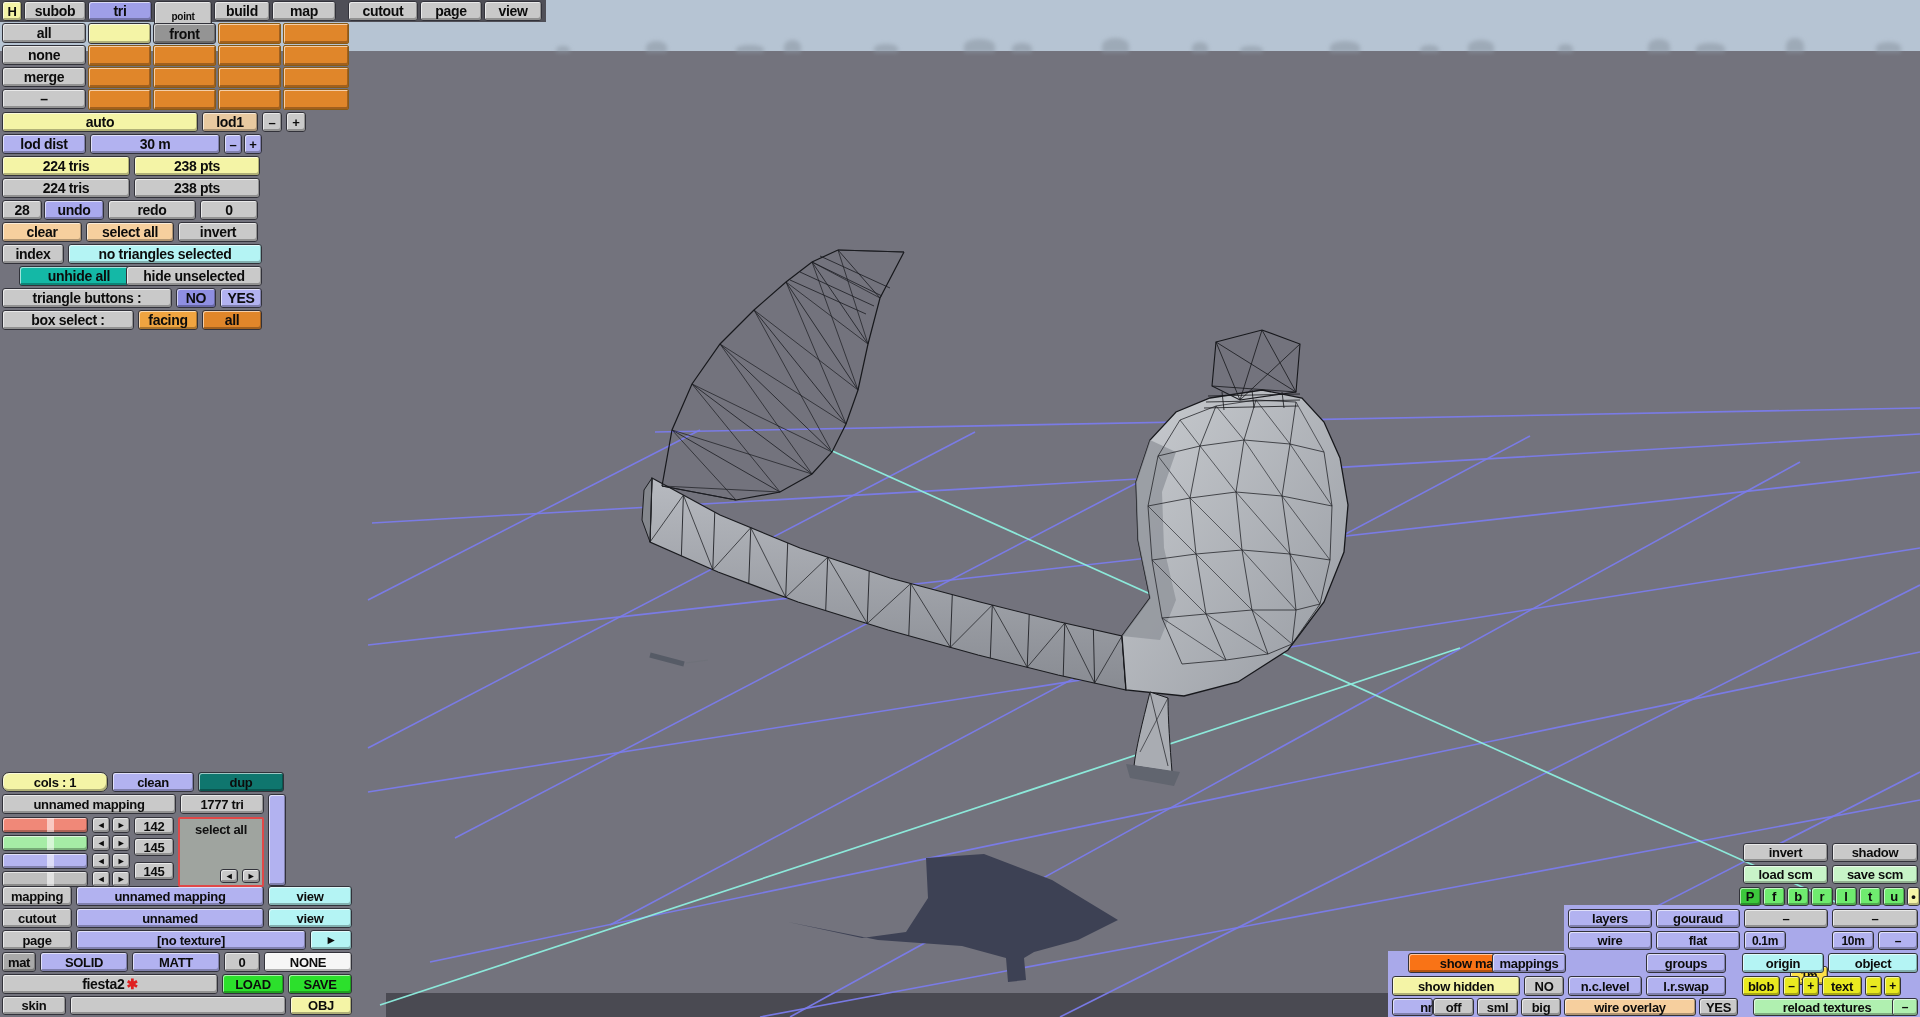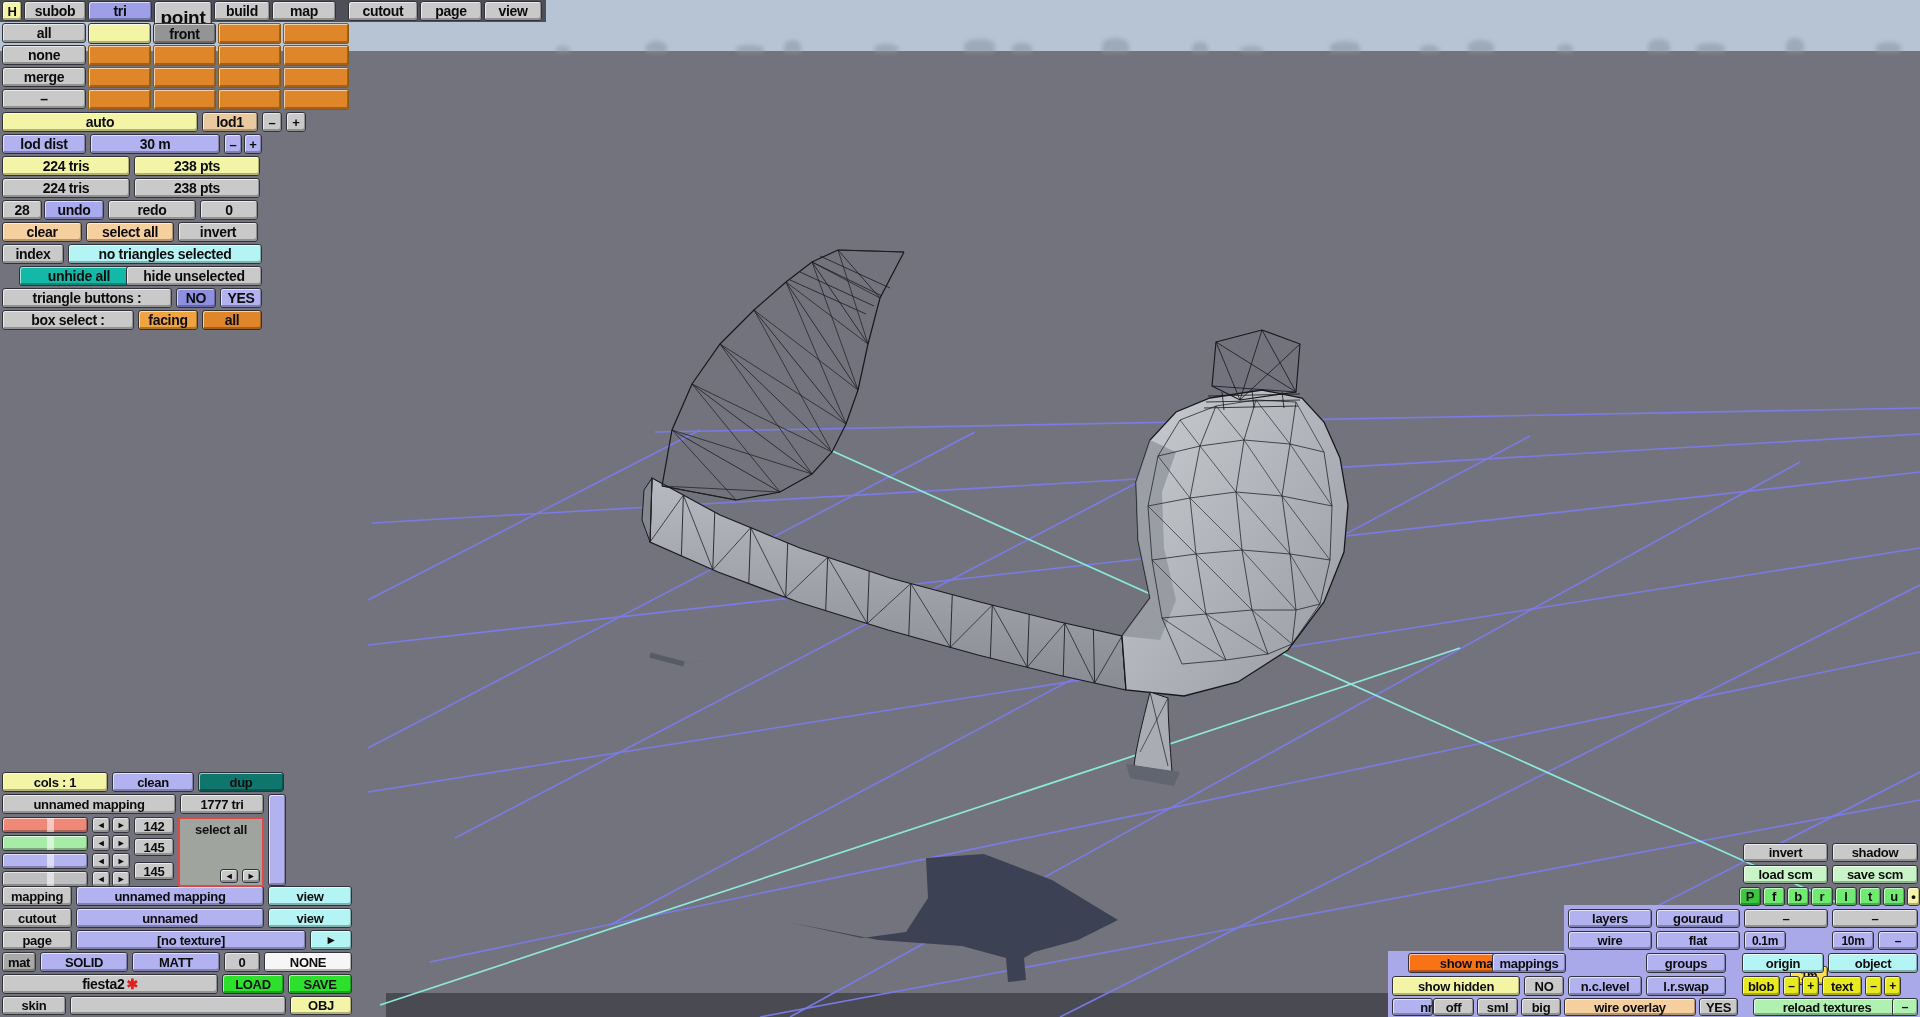--- a/index.html
+++ b/index.html
@@ -223,21 +223,21 @@
       <line x1="800" y1="272" x2="874" y2="306" stroke="#1c1d22" stroke-width="0.9" opacity="0.9"></line>
       <line x1="790" y1="280" x2="866" y2="314" stroke="#1c1d22" stroke-width="0.9" opacity="0.9"></line>
       <line x1="820" y1="256" x2="890" y2="288" stroke="#1c1d22" stroke-width="0.9" opacity="0.9"></line>
     </svg>
   <div class="backing" style="left:1564px;top:905px;width:356px;height:48px"></div>
   <div class="backing" style="left:1388px;top:951px;width:532px;height:66px"></div>
   <div id="panels">
       <div class="btn" style="left: 2px; top: 1px; width: 20px; height: 20px; background: rgb(244, 244, 166); font-size: 13px;">H</div>
       <div class="btn" style="left: 24px; top: 1px; width: 62px; height: 20px; background: rgb(201, 201, 201); font-size: 14px;">subob</div>
       <div class="btn" style="left: 88px; top: 1px; width: 64px; height: 20px; background: rgb(159, 159, 232); font-size: 14px;">tri</div>
-      <div class="btn" style="left: 154px; top: 1px; width: 58px; height: 32px; background: rgb(201, 201, 201); font-size: 19px;">point</div>
+      <div class="btn" style="left: 154px; top: 1px; width: 58px; height: 32px; background: rgb(201, 201, 201); font-size: 10px;">point</div>
       <div class="btn" style="left: 214px; top: 1px; width: 56px; height: 20px; background: rgb(201, 201, 201); font-size: 14px;">build</div>
       <div class="btn" style="left: 272px; top: 1px; width: 64px; height: 20px; background: rgb(201, 201, 201); font-size: 14px;">map</div>
       <div class="btn" style="left: 348px; top: 1px; width: 70px; height: 20px; background: rgb(201, 201, 201); font-size: 14px;">cutout</div>
       <div class="btn" style="left: 420px; top: 1px; width: 62px; height: 20px; background: rgb(201, 201, 201); font-size: 14px;">page</div>
       <div class="btn" style="left: 484px; top: 1px; width: 58px; height: 20px; background: rgb(201, 201, 201); font-size: 14px;">view</div>
       <div class="btn" style="left: 2px; top: 23px; width: 84px; height: 20px; background: rgb(201, 201, 201); font-size: 14px;">all</div>
       <div class="btn" style="left: 2px; top: 45px; width: 84px; height: 20px; background: rgb(201, 201, 201); font-size: 14px;">none</div>
       <div class="btn" style="left: 2px; top: 67px; width: 84px; height: 20px; background: rgb(201, 201, 201); font-size: 14px;">merge</div>
       <div class="btn" style="left: 2px; top: 89px; width: 84px; height: 20px; background: rgb(201, 201, 201); font-size: 14px;">–</div>
       <div class="btn" style="left: 88px; top: 23px; width: 63px; height: 21px; background: rgb(244, 244, 166); font-size: 13px;"></div>
@@ -264,21 +264,21 @@
       <div class="btn" style="left: 2px; top: 244px; width: 62px; height: 20px; background: rgb(201, 201, 201); font-size: 14px;">index</div>
       <div class="btn" style="left: 68px; top: 244px; width: 194px; height: 20px; background: rgb(180, 244, 244); font-size: 14px;">no triangles selected</div>
       <div class="btn" style="left: 19px; top: 266px; width: 120px; height: 20px; background: #14b8a6; font-size: 14px;">unhide all</div>
       <div class="btn" style="left: 126px; top: 266px; width: 136px; height: 20px; background: rgb(201, 201, 201); font-size: 14px;">hide unselected</div>
       <div class="btn" style="left: 2px; top: 288px; width: 170px; height: 20px; background: rgb(201, 201, 201); font-size: 14px;">triangle buttons :</div>
       <div class="btn" style="left: 176px; top: 288px; width: 40px; height: 20px; background: rgb(143, 143, 226); font-size: 14px;">NO</div>
       <div class="btn" style="left: 220px; top: 288px; width: 42px; height: 20px; background: rgb(178, 178, 240); font-size: 14px;">YES</div>
       <div class="btn" style="left: 2px; top: 310px; width: 132px; height: 20px; background: rgb(201, 201, 201); font-size: 14px;">box select :</div>
       <div class="btn" style="left: 138px; top: 310px; width: 60px; height: 20px; background: rgb(240, 164, 64); font-size: 14px;">facing</div>
       <div class="btn" style="left: 202px; top: 310px; width: 60px; height: 20px; background: rgb(224, 134, 42); font-size: 14px;">all</div>
-      <div class="btn" style="left: 2px; top: 772px; width: 106px; height: 20px; background: rgb(244, 244, 166); font-size: 13px;">cols : 1</div>
+      <div class="btn" style="left: 2px; top: 772px; width: 106px; height: 20px; background: rgb(244, 244, 166); font-size: 13px; border-radius: 7px;">cols : 1</div>
       <div class="btn" style="left: 112px; top: 772px; width: 82px; height: 20px; background: rgb(178, 178, 240); font-size: 13px;">clean</div>
       <div class="btn" style="left: 198px; top: 772px; width: 86px; height: 20px; background: #0f766e; font-size: 13px;">dup</div>
       <div class="btn" style="left: 2px; top: 794px; width: 174px; height: 20px; background: rgb(201, 201, 201); font-size: 13px;">unnamed mapping</div>
       <div class="btn" style="left: 180px; top: 794px; width: 84px; height: 20px; background: rgb(201, 201, 201); font-size: 13px;">1777 tri</div>
       <div class="btn" style="left: 268px; top: 794px; width: 18px; height: 92px; background: rgb(178, 178, 240); font-size: 12px;"></div>
       <div class="btn" style="left: 134px; top: 817px; width: 40px; height: 18px; background: rgb(201, 201, 201); font-size: 13px;">142</div>
       <div class="btn" style="left: 134px; top: 838px; width: 40px; height: 18px; background: rgb(201, 201, 201); font-size: 13px;">145</div>
       <div class="btn" style="left: 134px; top: 862px; width: 40px; height: 18px; background: rgb(201, 201, 201); font-size: 13px;">145</div>
       <div class="btn" style="left: 2px; top: 886px; width: 70px; height: 20px; background: rgb(201, 201, 201); font-size: 13px;">mapping</div>
       <div class="btn" style="left: 76px; top: 886px; width: 188px; height: 20px; background: rgb(178, 178, 240); font-size: 13px;">unnamed mapping</div>

